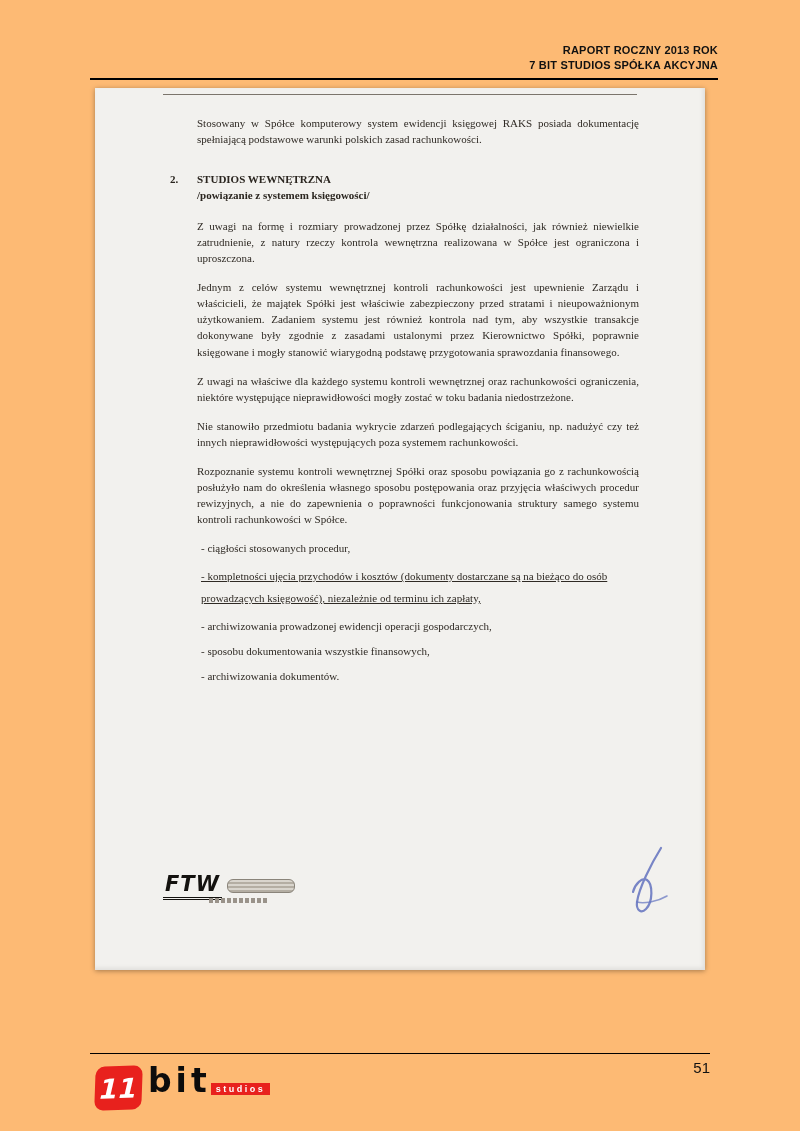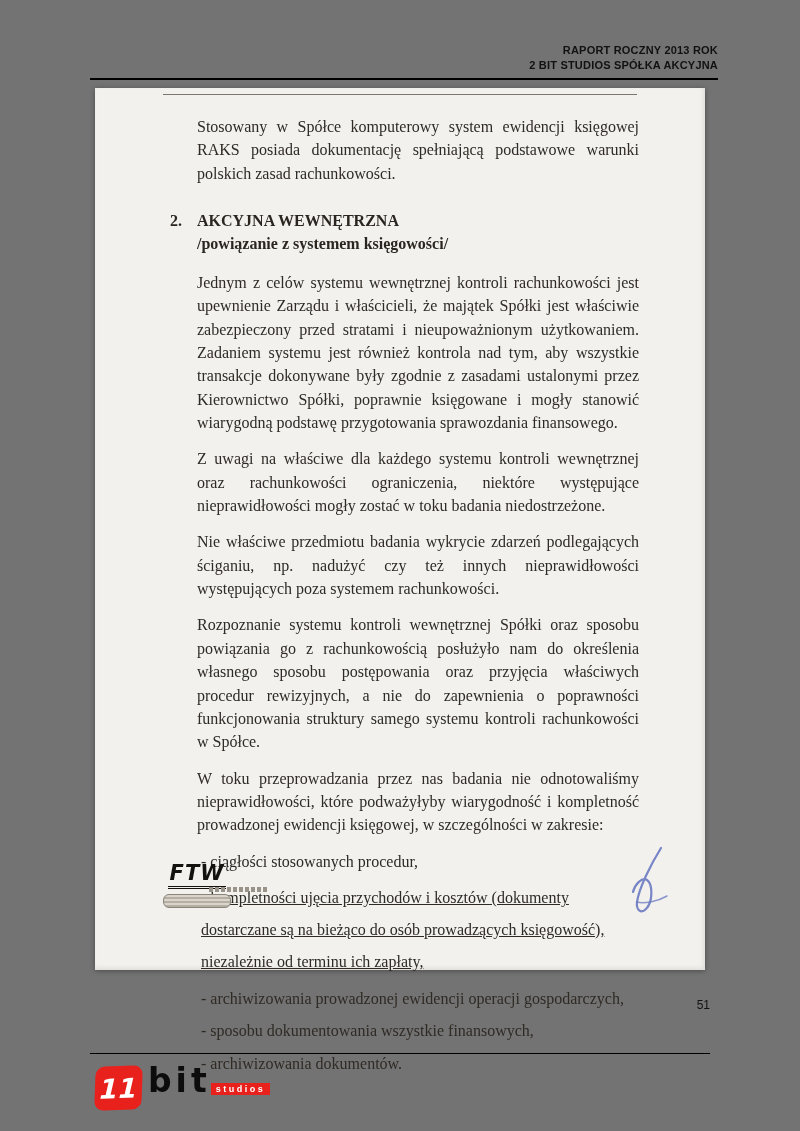--- a/index.html
+++ b/index.html
@@ -1,94 +1,94 @@
 <!DOCTYPE html>
 <html><head>
 <meta charset="utf-8">
 <style>
   html,body{margin:0;padding:0;background:#ffffff;}
-  .page{position:relative;width:800px;height:1131px;background:#737373;overflow:hidden;
+  .page{position:relative;width:800px;height:1131px;background:#fdba74;overflow:hidden;
         font-family:"Liberation Sans",sans-serif;}
 
   
   .report-header{position:absolute;top:43px;right:82px;text-align:right;
       font-size:11px;font-weight:bold;color:#111;line-height:15px;letter-spacing:.2px;}
   .header-rule{position:absolute;left:90px;right:82px;top:78px;height:2px;background:#000;}
 
   
   .scan{position:absolute;left:95px;top:88px;width:610px;height:882px;background:#f2f1ee;
         box-shadow:0 1px 5px rgba(0,0,0,.35), inset -2px -2px 4px rgba(0,0,0,.08);}
   .scan-header{display:flex;justify-content:space-between;padding:34px 70px 0 68px;
         font-family:"Liberation Serif",serif;font-size:11px;color:#3a352f;}
   .scan-rule{margin:6px 68px 0 68px;height:1px;background:#7b756c;}
   .scan-body{padding:18px 66px 0 102px;font-family:"Liberation Serif",serif;
-        font-size:16px;line-height:1.46;color:#2f2a24;text-align:justify;}
+        font-size:11px;line-height:1.46;color:#2f2a24;text-align:justify;}
   .para{margin:0 0 13px 0;}
   .para.first{margin-top:2px;}
   .section-heading{position:relative;margin:24px 0 15px 0;font-weight:bold;color:#2a251f;}
   .section-num{position:absolute;left:-27px;top:0;}
   .doc-list{margin:2px 0 0 0;}
   .doc-list .list-item{margin:0 0 9px 4px;text-align:left;}
   .doc-list .list-item.wide{line-height:2.0;text-decoration:underline;}
 
   
-  .stamp{position:absolute;left:68px;bottom:62px;display:flex;align-items:center;gap:5px;flex-direction:column;}
+  .stamp{position:absolute;left:68px;bottom:70px;display:flex;align-items:center;gap:5px;}
   .stamp-ftw{font-family:"DejaVu Sans",sans-serif;font-weight:bold;font-style:italic;
       font-size:21px;color:#14120f;letter-spacing:1px;border-bottom:3px double #14120f;
       padding:0 2px 1px 2px;}
   .stamp-box{width:66px;height:12px;border:1px solid #8a847a;border-radius:6px;
       background:repeating-linear-gradient(180deg,#d9d5cd 0 2px,#b4aea3 2px 4px);}
   .stamp-sub{position:absolute;left:46px;top:26px;width:60px;height:5px;
       background:repeating-linear-gradient(90deg,#9a938a 0 4px,transparent 4px 6px);}
 
   
   .signature{position:absolute;right:24px;bottom:48px;}
 
   
   .footer-rule{position:absolute;left:90px;right:90px;top:1053px;height:1px;background:#000;}
-  .footer-page{position:absolute;right:90px;top:998px;font-size:12px;color:#111;}
+  .footer-page{position:absolute;right:90px;top:1059px;font-size:15px;color:#111;}
   .logo{position:absolute;left:95px;top:1066px;display:flex;align-items:flex-start;gap:6px;}
   .logo-box{width:47px;height:44px;border-radius:9px;display:flex;align-items:center;justify-content:center;
       transform:skewX(-4deg) rotate(-2deg);
       font-family:"DejaVu Sans",sans-serif;font-weight:bold;font-style:italic;font-size:27px;color:#fff;}
   .logo-right{display:flex;flex-direction:row;align-items:center;}
   .logo-bit{font-family:"DejaVu Sans",sans-serif;font-weight:bold;font-size:33px;line-height:30px;
       letter-spacing:4px;color:#0c0c0c;}
   .logo-studios{margin-top:2px;font-size:9px;font-weight:bold;letter-spacing:2.5px;color:#fff;
       padding:1px 5px;line-height:10px;}
 </style>
 </head>
 <body>
 
 <div class="page">
 
   <div class="report-header">
     <div>RAPORT ROCZNY 2013 ROK</div>
-    <div>2 BIT STUDIOS SPÓŁKA AKCYJNA</div>
+    <div>7 BIT STUDIOS SPÓŁKA AKCYJNA</div>
   </div>
   <div class="header-rule"></div>
 
   <div class="scan">
 
     <div class="scan-rule"></div>
 
     <div class="scan-body">
       <p class="para first">Stosowany w Spółce komputerowy system ewidencji księgowej RAKS posiada dokumentację spełniającą podstawowe warunki polskich zasad rachunkowości.</p>
 
       <div class="section-heading">
         <span class="section-num">2.</span>
-        <div>AKCYJNA WEWNĘTRZNA</div>
+        <div>STUDIOS WEWNĘTRZNA</div>
         <div>/powiązanie z systemem księgowości/</div>
       </div>
 
+      <p class="para">Z uwagi na formę i rozmiary prowadzonej przez Spółkę działalności, jak również niewielkie zatrudnienie, z natury rzeczy kontrola wewnętrzna realizowana w Spółce jest ograniczona i uproszczona.</p>
       <p class="para">Jednym z celów systemu wewnętrznej kontroli rachunkowości jest upewnienie Zarządu i właścicieli, że majątek Spółki jest właściwie zabezpieczony przed stratami i nieupoważnionym użytkowaniem. Zadaniem systemu jest również kontrola nad tym, aby wszystkie transakcje dokonywane były zgodnie z zasadami ustalonymi przez Kierownictwo Spółki, poprawnie księgowane i mogły stanowić wiarygodną podstawę przygotowania sprawozdania finansowego.</p>
       <p class="para">Z uwagi na właściwe dla każdego systemu kontroli wewnętrznej oraz rachunkowości ograniczenia, niektóre występujące nieprawidłowości mogły zostać w toku badania niedostrzeżone.</p>
-      <p class="para">Nie właściwe przedmiotu badania wykrycie zdarzeń podlegających ściganiu, np. nadużyć czy też innych nieprawidłowości występujących poza systemem rachunkowości.</p>
+      <p class="para">Nie stanowiło przedmiotu badania wykrycie zdarzeń podlegających ściganiu, np. nadużyć czy też innych nieprawidłowości występujących poza systemem rachunkowości.</p>
       <p class="para">Rozpoznanie systemu kontroli wewnętrznej Spółki oraz sposobu powiązania go z rachunkowością posłużyło nam do określenia własnego sposobu postępowania oraz przyjęcia właściwych procedur rewizyjnych, a nie do zapewnienia o poprawności funkcjonowania struktury samego systemu kontroli rachunkowości w Spółce.</p>
-      <p class="para">W toku przeprowadzania przez nas badania nie odnotowaliśmy nieprawidłowości, które podważyłyby wiarygodność i kompletność prowadzonej ewidencji księgowej, w szczególności w zakresie:</p>
 
       <div class="doc-list">
         <div class="list-item">- ciągłości stosowanych procedur,</div>
         <div class="list-item wide">- kompletności ujęcia przychodów i kosztów (dokumenty dostarczane są na bieżąco do osób prowadzących księgowość), niezależnie od terminu ich zapłaty,</div>
         <div class="list-item">- archiwizowania prowadzonej ewidencji operacji gospodarczych,</div>
         <div class="list-item">- sposobu dokumentowania wszystkie finansowych,</div>
         <div class="list-item">- archiwizowania dokumentów.</div>
       </div>
     </div>
 

